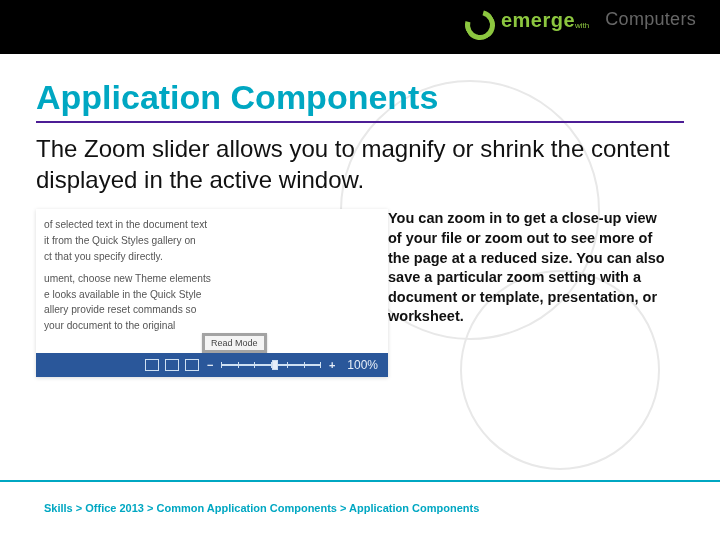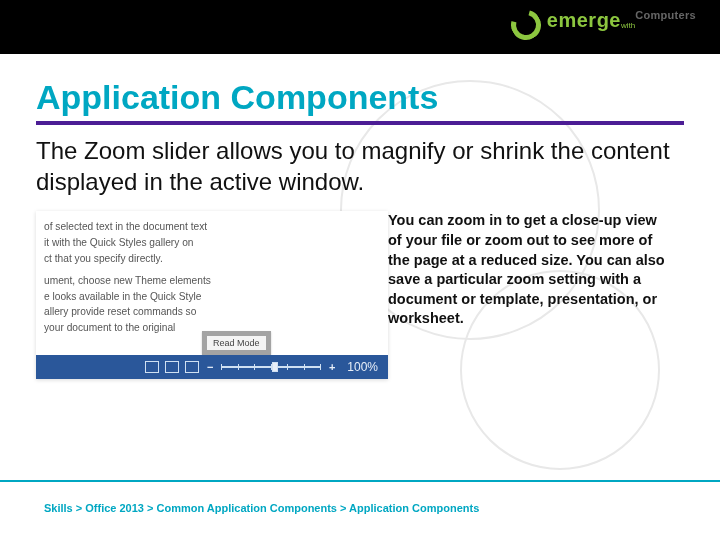--- a/index.html
+++ b/index.html
@@ -21,37 +21,37 @@
   }
   .logo-mark {
     width: 30px; height: 30px; border-radius: 50%;
     border: 5px solid #8cc63f;
     border-top-color: transparent;
     transform: rotate(-30deg);
   }
   .logo-text { display: flex; flex-direction: row; line-height: 1; }
   .logo-emerge { color:#8cc63f; font-size:20px; font-weight:600; letter-spacing:0.5px; }
   .logo-with { color:#8cc63f; font-size:8px; align-self:flex-end; margin-top:-2px; }
-  .logo-computers { color:#666; font-size:11px; font-weight:700; letter-spacing:0.3px; }
+  .logo-computers { color:#666; font-size:18px; font-weight:400; letter-spacing:0.3px;margin-left:16px; }
 
   .bg-circle {
     position:absolute; border:2px solid #e8e8e8; border-radius:50%;
     z-index:0;
   }
   .bg-c1 { width:260px; height:260px; top:80px; right:120px; }
   .bg-c2 { width:200px; height:200px; top:270px; right:60px; }
 
   .content {
     position: relative; z-index: 1;
     padding: 24px 36px 0 36px;
   }
   .title {
     color: #00a7c2;
     font-size: 34px; font-weight: 700;
-    border-bottom: 4px solid #4c1d95;
+    border-bottom: 2px solid #4c1d95;
     padding-bottom: 4px;
     margin-bottom: 10px;
   }
   .lead {
     font-size: 24px; color:#111;
     line-height: 1.3;
     margin-bottom: 14px;
   }
   .columns {
     display: flex; align-items: flex-start;
@@ -72,21 +72,21 @@
   .shot-text-lines div { white-space: nowrap; overflow: hidden; }
   .statusbar {
     position:absolute; left:0; right:0; bottom:0; height:24px;
     background:#2a579a;
     display:flex; align-items:center; justify-content:flex-end;
     padding: 0 10px;
     gap: 6px;
   }
   .read-mode {
     position:absolute; left:166px; bottom:24px;
-    background:#f4f4f4; border:5px solid #a3a3a3;
+    background:#f4f4f4; border:3px solid #a3a3a3;
     font-size:9px; color:#444; padding:2px 6px;
     box-shadow: 0 1px 2px rgba(0,0,0,0.2);
   }
   .view-icon {
     width:14px; height:12px; border:1px solid #cfe0f2;
     display:inline-block;
   }
   .view-icon.page { border-color:#cfe0f2; }
   .slider {
     position:relative; width:100px; height:12px;
@@ -142,21 +142,21 @@
 
 <div class="content">
   <h1 class="title">Application Components</h1>
   <p class="lead">The Zoom slider allows you to magnify or shrink the content displayed in the active window.</p>
 
   <div class="columns">
     <div class="shot">
       <div class="shot-text">
         <div class="shot-text-lines">
           <div>of selected text in the document text</div>
-          <div>it with the Quick Styles gallery on</div>
+          <div>it from the Quick Styles gallery on</div>
           <div>ct that you specify directly.</div>
           <div style="height:6px"></div>
           <div>ument, choose new Theme elements</div>
           <div>e looks available in the Quick Style</div>
           <div>allery provide reset commands so</div>
           <div>your document to the original</div>
         </div>
       </div>
       <div class="read-mode">Read Mode</div>
       <div class="statusbar">

